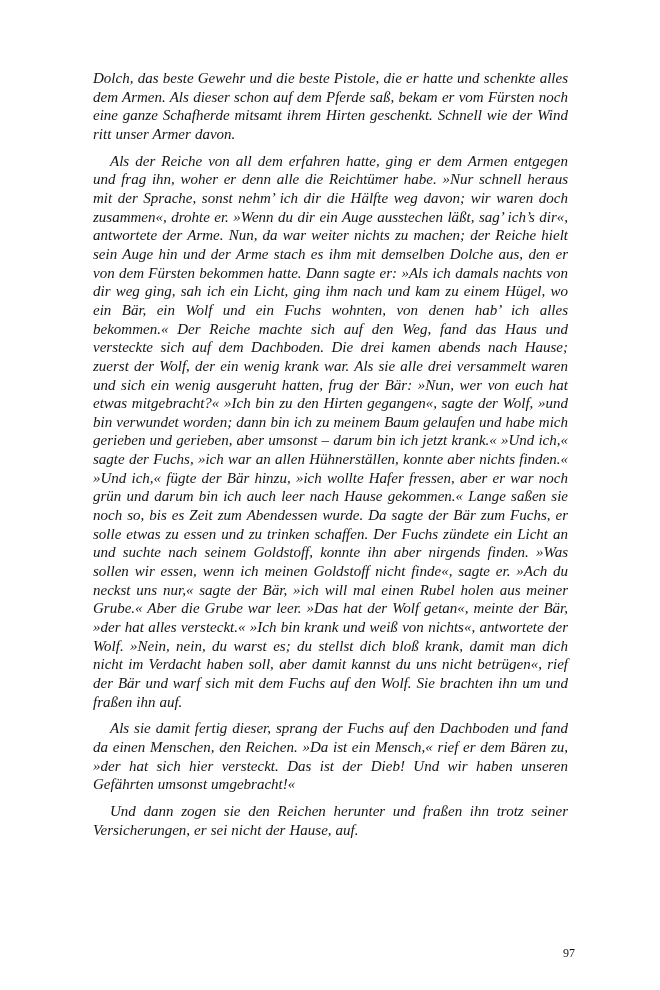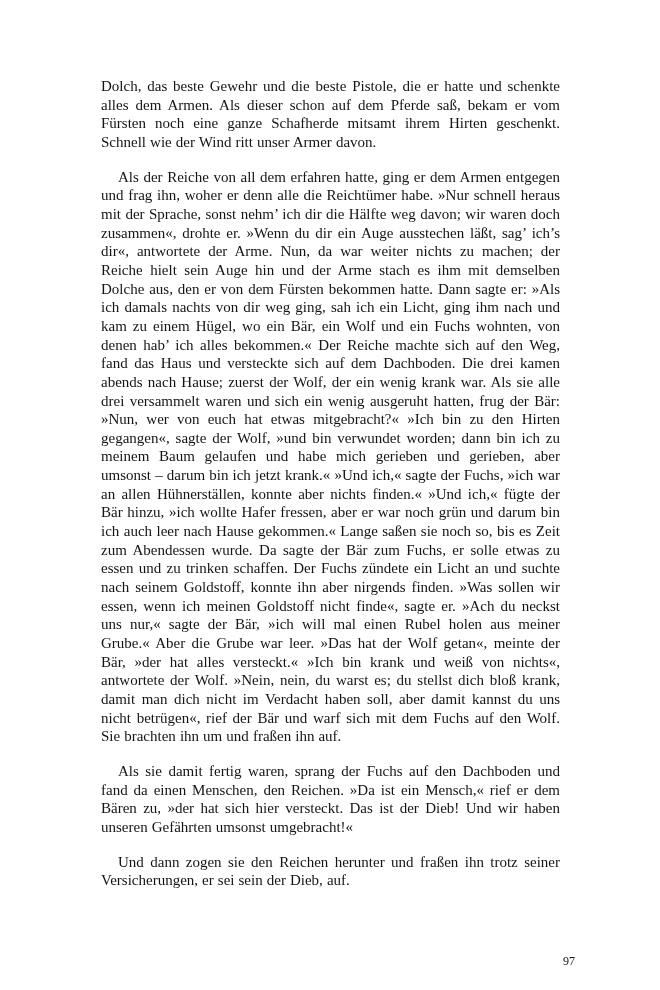--- a/index.html
+++ b/index.html
@@ -26,39 +26,40 @@
       top: 61px;
       width: 491px;
       font-size: 15px;
       line-height: 18.65px;
       text-align: justify;
       hyphens: auto;
       -webkit-hyphens: auto;
       word-spacing: 0.02em;
     }
     .text-block p {
-      margin: 16px;
+      margin: 8px;
       padding: 0;
       text-indent: 17px;
+      font-style: italic;
     }
     .text-block p.noindent {
       text-indent: 0;
     }
     .page-number {
       position: absolute;
       right: 85px;
-      bottom: 21px;
+      bottom: 29px;
       font-size: 12px;
       color: #141414;
     }
   </style>
 </head>
 <body>
 
 <div class="page">
   <div class="text-block">
     <p class="noindent">Dolch, das beste Gewehr und die beste Pistole, die er hatte und schenkte alles dem Armen. Als dieser schon auf dem Pferde saß, bekam er vom Fürsten noch eine ganze Schafherde mitsamt ihrem Hirten geschenkt. Schnell wie der Wind ritt unser Armer davon.</p>
     <p>Als der Reiche von all dem erfahren hatte, ging er dem Armen entgegen und frag ihn, woher er denn alle die Reichtümer habe. »Nur schnell heraus mit der Sprache, sonst nehm’ ich dir die Hälfte weg davon; wir waren doch zusammen«, drohte er. »Wenn du dir ein Auge ausstechen läßt, sag’ ich’s dir«, antwortete der Arme. Nun, da war weiter nichts zu machen; der Reiche hielt sein Auge hin und der Arme stach es ihm mit demselben Dolche aus, den er von dem Fürsten bekommen hatte. Dann sagte er: »Als ich damals nachts von dir weg ging, sah ich ein Licht, ging ihm nach und kam zu einem Hügel, wo ein Bär, ein Wolf und ein Fuchs wohnten, von denen hab’ ich alles bekommen.« Der Reiche machte sich auf den Weg, fand das Haus und versteckte sich auf dem Dachboden. Die drei kamen abends nach Hause; zuerst der Wolf, der ein wenig krank war. Als sie alle drei versammelt waren und sich ein wenig ausgeruht hatten, frug der Bär: »Nun, wer von euch hat etwas mitgebracht?« »Ich bin zu den Hirten gegangen«, sagte der Wolf, »und bin verwundet worden; dann bin ich zu meinem Baum gelaufen und habe mich gerieben und gerieben, aber umsonst – darum bin ich jetzt krank.« »Und ich,« sagte der Fuchs, »ich war an allen Hühnerställen, konnte aber nichts finden.« »Und ich,« fügte der Bär hinzu, »ich wollte Hafer fressen, aber er war noch grün und darum bin ich auch leer nach Hause gekommen.« Lange saßen sie noch so, bis es Zeit zum Abendessen wurde. Da sagte der Bär zum Fuchs, er solle etwas zu essen und zu trinken schaffen. Der Fuchs zündete ein Licht an und suchte nach seinem Goldstoff, konnte ihn aber nirgends finden. »Was sollen wir essen, wenn ich meinen Goldstoff nicht finde«, sagte er. »Ach du neckst uns nur,« sagte der Bär, »ich will mal einen Rubel holen aus meiner Grube.« Aber die Grube war leer. »Das hat der Wolf getan«, meinte der Bär, »der hat alles versteckt.« »Ich bin krank und weiß von nichts«, antwortete der Wolf. »Nein, nein, du warst es; du stellst dich bloß krank, damit man dich nicht im Verdacht haben soll, aber damit kannst du uns nicht betrügen«, rief der Bär und warf sich mit dem Fuchs auf den Wolf. Sie brachten ihn um und fraßen ihn auf.</p>
-    <p>Als sie damit fertig waren, sprang der Fuchs auf den Dachboden und fand da einen Menschen, den Reichen. »Da ist ein Mensch,« rief er dem Bären zu, »der hat sich hier versteckt. Das ist der Dieb! Und wir haben unseren Gefährten umsonst umgebracht!«</p>
-    <p>Und dann zogen sie den Reichen herunter und fraßen ihn trotz seiner Versicherungen, er sei sein der Dieb, auf.</p>
+    <p>Als sie damit fertig dieser, sprang der Fuchs auf den Dachboden und fand da einen Menschen, den Reichen. »Da ist ein Mensch,« rief er dem Bären zu, »der hat sich hier versteckt. Das ist der Dieb! Und wir haben unseren Gefährten umsonst umgebracht!«</p>
+    <p>Und dann zogen sie den Reichen herunter und fraßen ihn trotz seiner Versicherungen, er sei nicht der Hause, auf.</p>
   </div>
   <div class="page-number">97</div>
 </div>
 
 </body></html>

